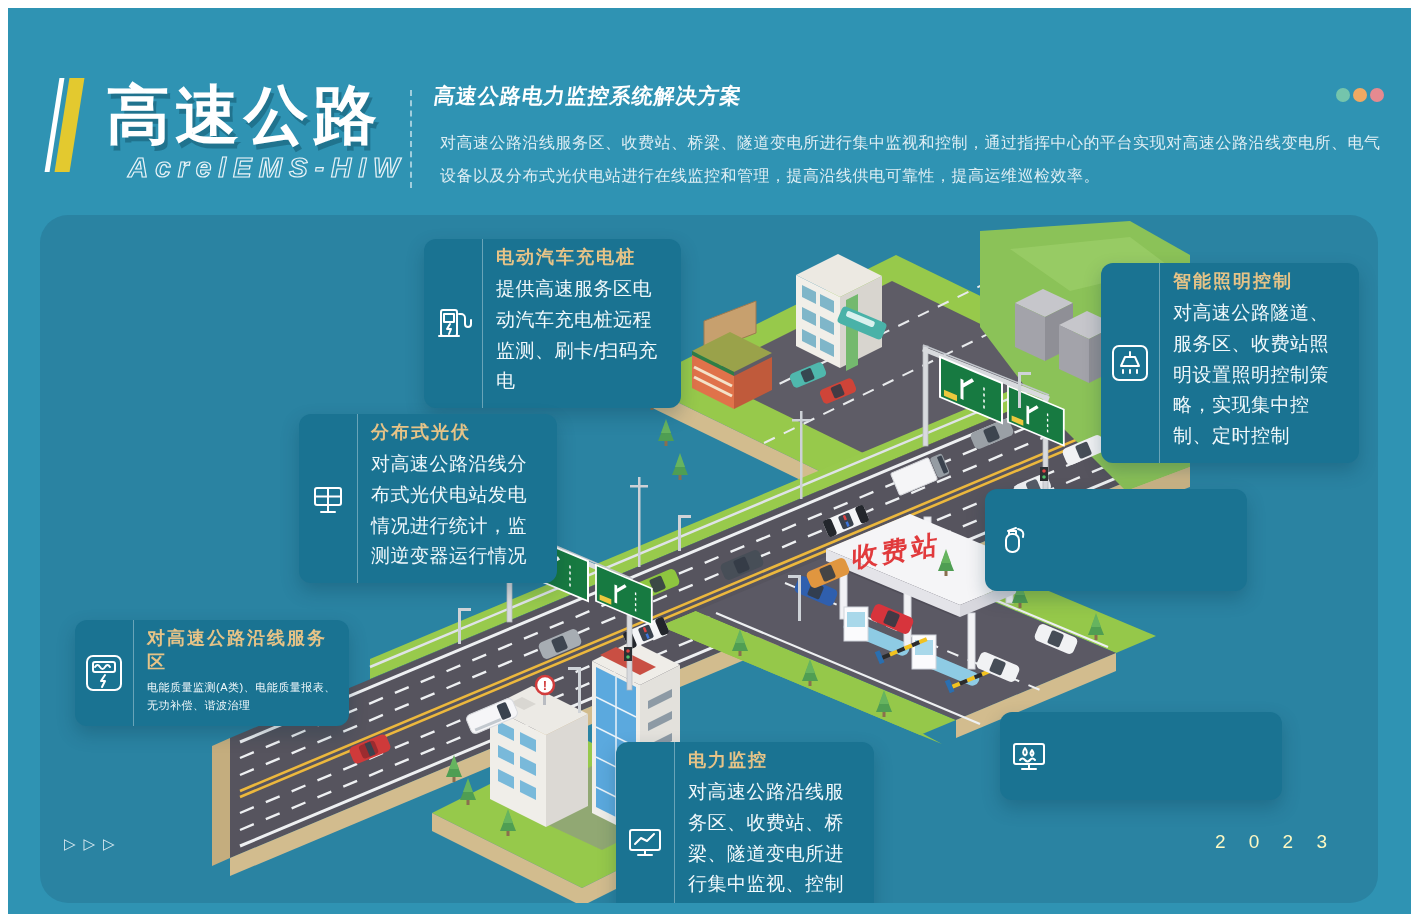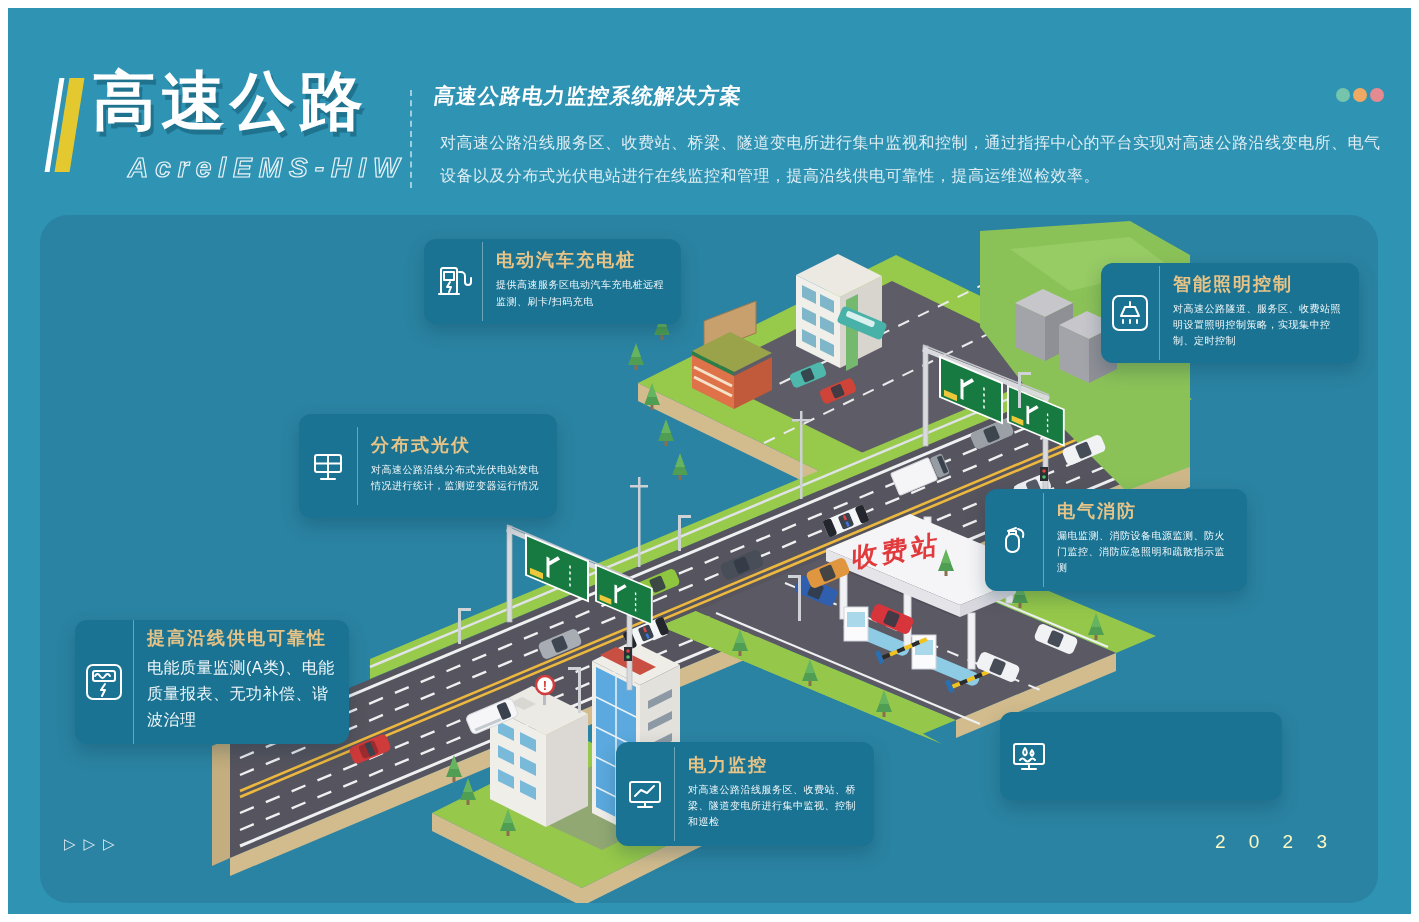--- a/index.html
+++ b/index.html
@@ -3,21 +3,21 @@
 <meta charset="utf-8">
 <style>
   html,body{margin:0;padding:0;background:#ffffff;}
   .page{position:relative;width:1419px;height:922px;background:#ffffff;overflow:hidden;
         font-family:"Liberation Sans",sans-serif;}
   .canvas{position:absolute;left:8px;top:8px;width:1403px;height:906px;background:#2f93b3;overflow:hidden;}
 
   
   .bar-white{position:absolute;left:44px;top:70px;width:5px;height:94px;background:#ffffff;transform:skewX(-9deg);}
   .bar-yellow{position:absolute;left:54px;top:70px;width:15px;height:94px;background:#e3c92f;transform:skewX(-9deg);}
-  .brand-title{position:absolute;left:82px;top:48px;margin:2px;font-size:64px;font-weight:900;color:#ffffff;
+  .brand-title{position:absolute;left:82px;top:48px;margin:16px;font-size:64px;font-weight:900;color:#ffffff;
                letter-spacing:5px;text-shadow:3px 5px 0 rgba(18,84,106,.5);}
   .brand-sub{position:absolute;left:118px;top:138px;}
   .brand-sub text{fill:none;stroke:#eaf4f8;stroke-width:1.2px;font-size:28px;font-style:italic;
                   font-weight:700;letter-spacing:7px;font-family:"Liberation Sans",sans-serif;}
   .header-divider{position:absolute;left:402px;top:82px;height:98px;border-left:2px dashed rgba(255,255,255,.55);}
   .solution{position:absolute;left:426px;top:74px;width:960px;color:#ffffff;}
   .solution h2{margin:0;font-size:21px;font-weight:700;transform:skewX(-8deg);transform-origin:left;letter-spacing:1px;}
   .solution p{margin:17px 0 0 6px;font-size:16px;line-height:2.05;letter-spacing:.5px;color:#ddedf3;}
   .dots{position:absolute;left:1328px;top:80px;display:flex;gap:3px;}
   .dot{width:14px;height:14px;border-radius:50%;}
@@ -27,22 +27,22 @@
   .panel{position:absolute;left:32px;top:207px;width:1338px;height:688px;background:#2a83a2;
          border-radius:28px;overflow:hidden;}
   .scene{position:absolute;left:0;top:0;}
 
   
   .card{position:absolute;display:flex;background:#1a7392;border-radius:12px;
         box-shadow:0 8px 18px rgba(8,48,66,.25);z-index:5;}
   .card-icon{width:58px;display:flex;align-items:center;justify-content:center;flex:none;}
   .card-body{flex:1;border-left:1px solid rgba(255,255,255,.35);padding:6px 12px 11px 13px;align-self:center;}
   .card-title{margin:0 0 5px 0;font-size:18px;font-weight:700;color:#e6c387;letter-spacing:2px;}
-  .card-desc{margin:0;font-size:10px;line-height:1.62;letter-spacing:.5px;color:#f0f8fb;}
-  .card.wide .card-desc{font-size:16px;}
+  .card-desc{margin:0;font-size:19px;line-height:1.62;letter-spacing:.5px;color:#f0f8fb;}
+  .card.wide .card-desc{font-size:11px;}
   .icon-svg{stroke:#ffffff;fill:none;stroke-width:2;stroke-linecap:round;stroke-linejoin:round;}
 
   
   .arrows{position:absolute;left:24px;top:620px;font-size:15px;letter-spacing:8px;color:#dcebf2;z-index:6;}
   .year{position:absolute;right:42px;top:616px;font-size:19px;letter-spacing:9px;color:#fef9c3;z-index:6;}
 </style>
 </head>
 <body>
 
 <div class="page">
@@ -435,37 +435,33 @@
 
   <section class="card" style="left:945px;top:274px;width:262px;min-height:102px">
     <div class="card-icon">
       <svg class="icon-svg" width="40" height="40" viewBox="0 0 40 40">
         <rect x="12" y="14" width="13" height="18" rx="6"></rect>
         <path d="M15 14 v-3 h7 v3"></path>
               <path d="M14 11 l8 -3"></path>
         <path d="M24 9 c5 1 6 4 5 8"></path>
       </svg>
     </div>
-    <div class="card-body">
-      <h3 class="card-title">电气消防</h3>
-      <p class="card-desc">漏电监测、消防设备电源监测、防火门监控、消防应急照明和疏散指示监测</p>
-    </div>
   </section>
 
   <section class="card wide" style="left:35px;top:405px;width:274px;min-height:88px">
     <div class="card-icon">
       <svg class="icon-svg" width="40" height="40" viewBox="0 0 40 40">
         <rect x="3" y="3" width="34" height="34" rx="6"></rect>
         <rect x="9" y="9" width="22" height="10" rx="2"></rect>
         <path d="M11 14 q2.5 -4 5 0 t5 0 t5 0"></path>
         <path d="M21 22 l-4 6 h4 l-3 6"></path>
       </svg>
     </div>
     <div class="card-body">
-      <h3 class="card-title">提高沿线供电可靠性</h3>
+      <h3 class="card-title">对高速公路沿线服务区</h3>
       <p class="card-desc">电能质量监测(A类)、电能质量报表、无功补偿、谐波治理</p>
     </div>
   </section>
 
   <section class="card" style="left:576px;top:527px;width:258px;min-height:104px">
     <div class="card-icon">
       <svg class="icon-svg" width="40" height="40" viewBox="0 0 40 40">
         <rect x="5" y="8" width="30" height="20" rx="2"></rect>
         <polyline points="10,22 16,16 22,19 29,12"></polyline>
         <path d="M20 28 v5"></path>

